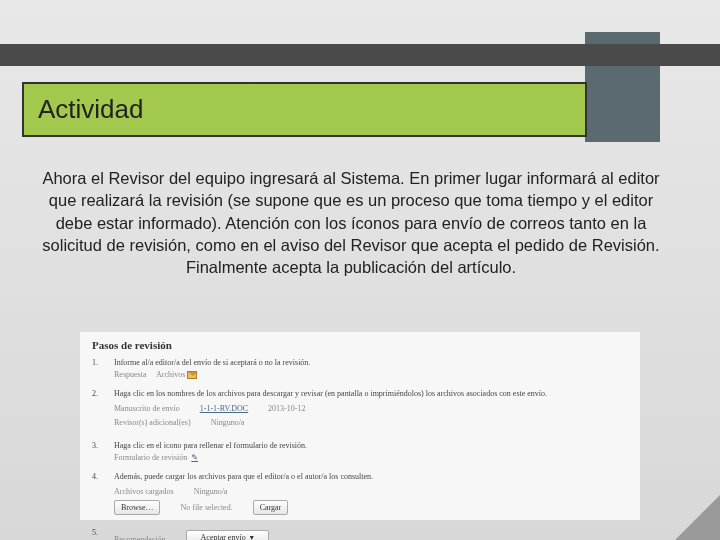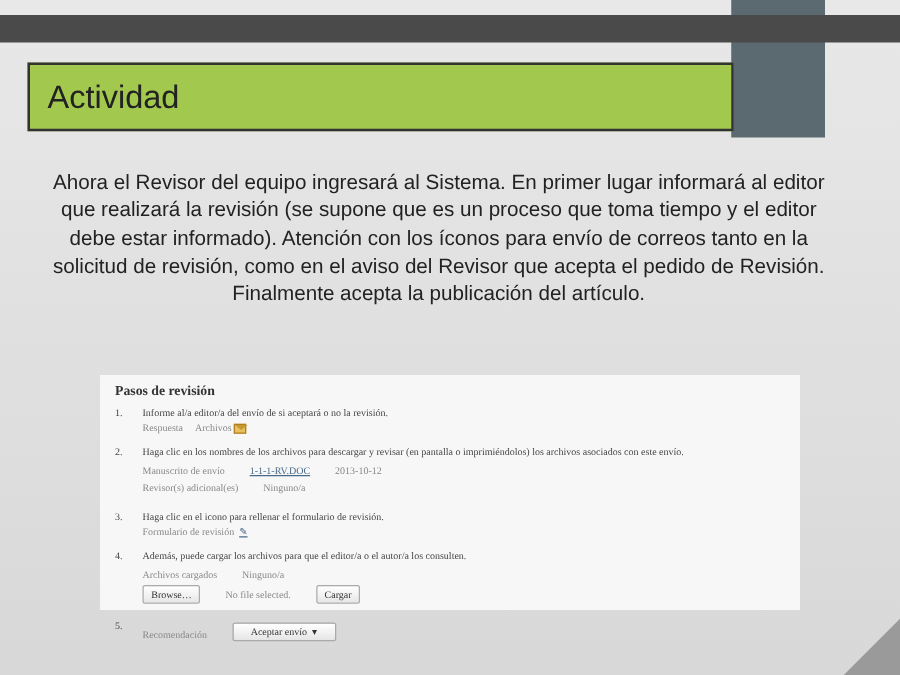--- a/index.html
+++ b/index.html
@@ -6,20 +6,21 @@
   body {
     width: 720px; height: 540px;
     background: linear-gradient(to bottom, #e8e8e8 0%, #d8d8d8 100%);
     font-family: Arial, Helvetica, sans-serif;
     position: relative;
     overflow: hidden;
   }
   .slide {
     position: absolute; inset: 0;
     padding: 0;
+    margin-top: 32px;
   }
   .top-bar {
     position: absolute;
     top: 12px; left: 0; right: 0; height: 22px;
     background: #4a4a4a;
   }
   .accent-box {
     position: absolute;
     top: 0; right: 60px;
     width: 75px; height: 110px;

